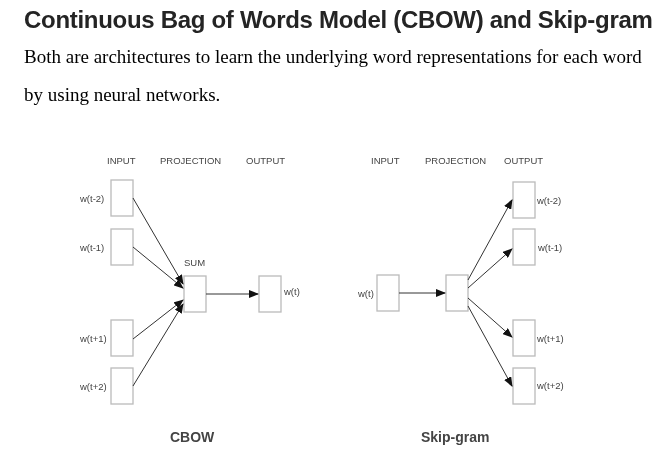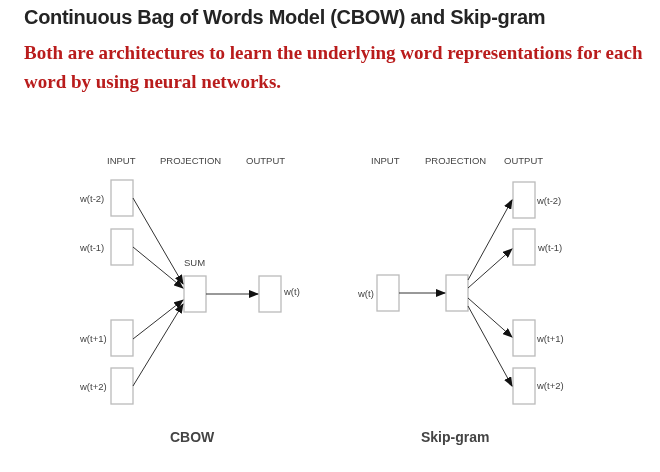--- a/index.html
+++ b/index.html
@@ -1,18 +1,18 @@
 <!DOCTYPE html>
 <html><head>
 <meta charset="utf-8">
 <style>
   html,body{margin:0;padding:0;background:#fff;}
   body{width:660px;height:472px;position:relative;overflow:hidden;}
-  .title{position:absolute;left:24px;top:6px;font-family:"Liberation Sans",sans-serif;font-weight:bold;font-size:20px;color:#242424;letter-spacing:-0.3px;}
-  .para{position:absolute;left:24px;top:38px;width:620px;font-family:"Liberation Serif",serif;font-size:19px;line-height:29px;color:#b91c1c;font-weight:bold;}
+  .title{position:absolute;left:24px;top:6px;font-family:"Liberation Sans",sans-serif;font-weight:bold;font-size:24px;color:#242424;letter-spacing:-0.3px;}
+  .para{position:absolute;left:24px;top:38px;width:620px;font-family:"Liberation Serif",serif;font-size:19px;line-height:38px;color:#000000;}
   svg{position:absolute;left:0;top:0;}
   .lbl{font-family:"Liberation Sans",sans-serif;font-size:9.5px;fill:#444;}
   .cap{font-family:"Liberation Sans",sans-serif;font-size:14px;font-weight:bold;fill:#444;}
 </style>
 </head>
 <body>
 
 <div class="title">Continuous Bag of Words Model (CBOW) and Skip-gram</div>
 <div class="para">Both are architectures to learn the underlying word representations for each word by using neural networks.</div>
 

